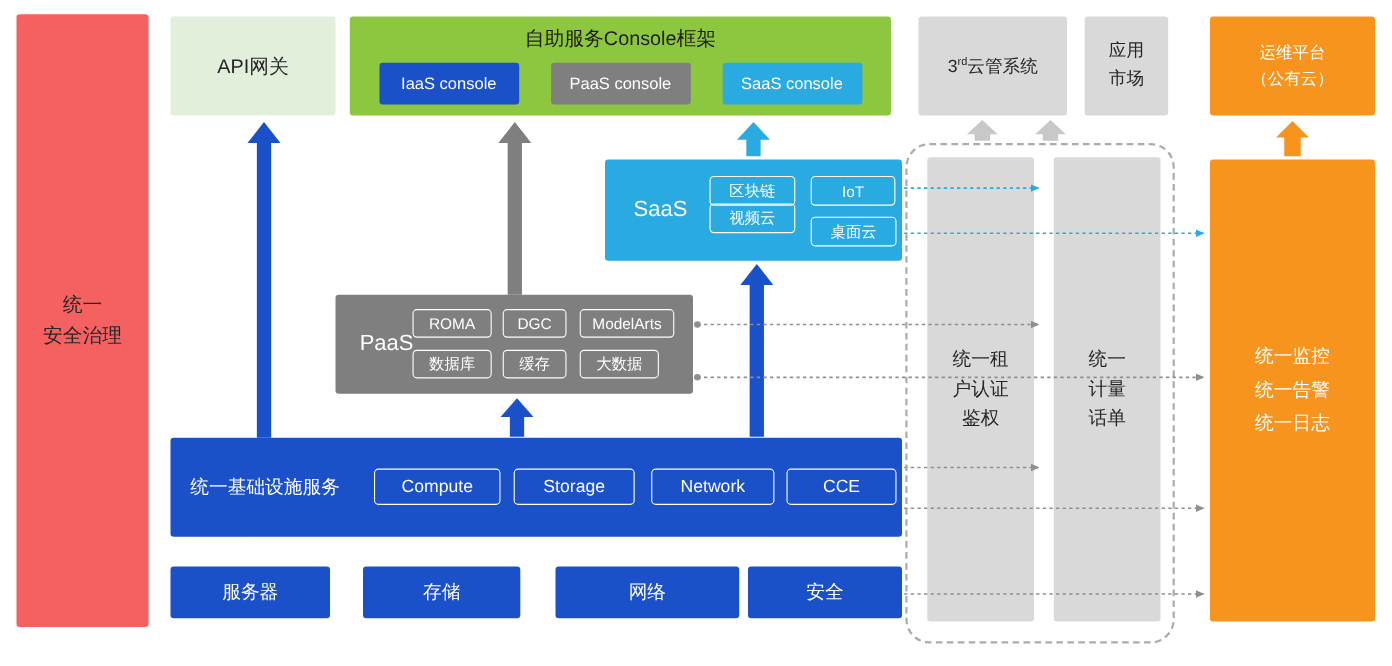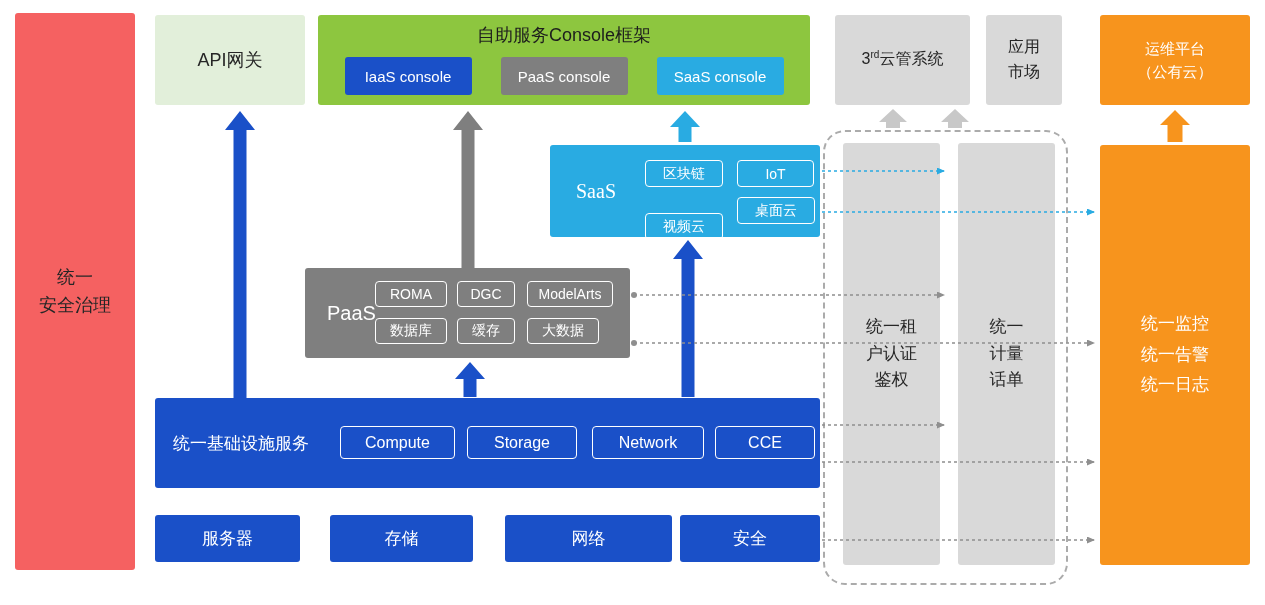--- a/index.html
+++ b/index.html
@@ -66,24 +66,24 @@
   </div>
 
   <div class="box orange" style="left:1100px;top:15px;width:150px;height:90px;font-size:15px;">
     <div class="lines">
       <div>运维平台</div>
       <div>（公有云）</div>
     </div>
   </div>
 
   <div class="box cyan" style="left:550px;top:145px;width:270px;height:92px;">
-    <span class="layer-label" style="left:26px;font-family:Liberation Serif, serif;">SaaS</span>
+    <span class="layer-label" style="left:26px;">SaaS</span>
     <div class="chip" style="left:95px;top:15px;width:78px;height:27px;">区块链</div>
     <div class="chip" style="left:187px;top:15px;width:77px;height:27px;">IoT</div>
-    <div class="chip" style="left:95px;top:68px;width:78px;height:27px;">视频云</div>
+    <div class="chip" style="left:95px;top:40px;width:78px;height:27px;">视频云</div>
     <div class="chip" style="left:187px;top:52px;width:78px;height:27px;">桌面云</div>
   </div>
 
   <div class="box gray" style="left:305px;top:268px;width:325px;height:90px;">
     <span class="layer-label" style="left:22px;">PaaS</span>
     <div class="chip" style="left:70px;top:13px;width:72px;height:26px;">ROMA</div>
     <div class="chip" style="left:152px;top:13px;width:58px;height:26px;">DGC</div>
     <div class="chip" style="left:222px;top:13px;width:86px;height:26px;">ModelArts</div>
     <div class="chip" style="left:70px;top:50px;width:72px;height:26px;">数据库</div>
     <div class="chip" style="left:152px;top:50px;width:58px;height:26px;">缓存</div>

